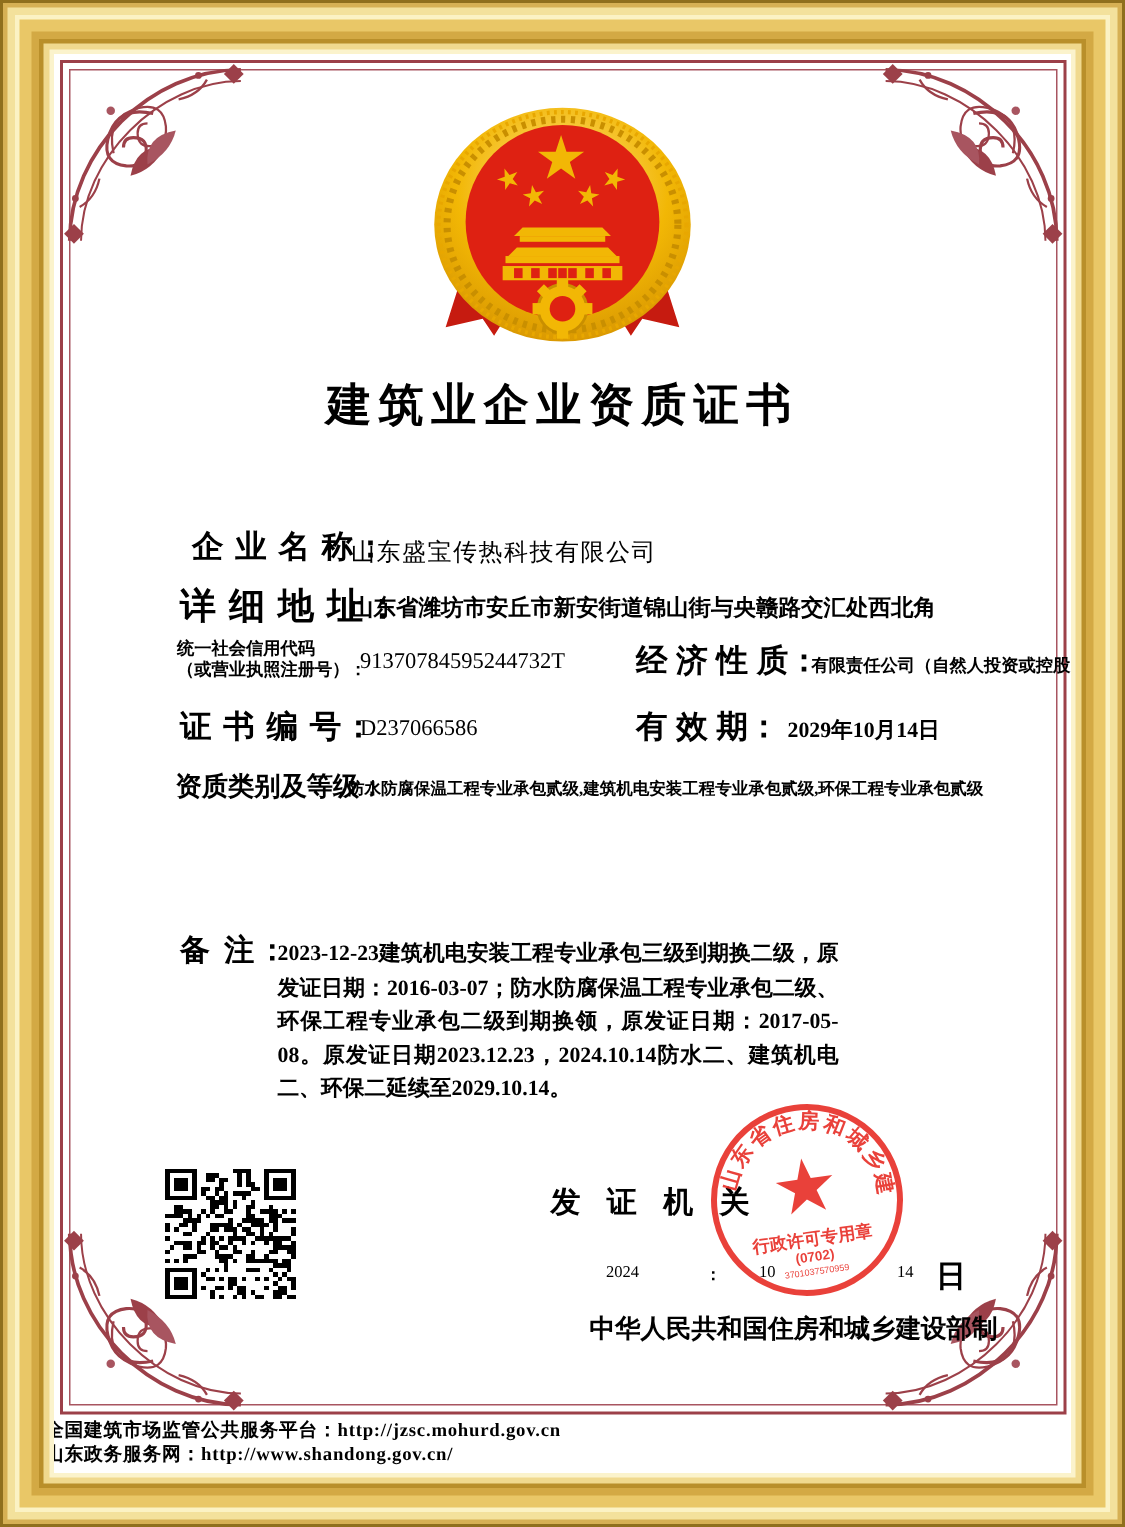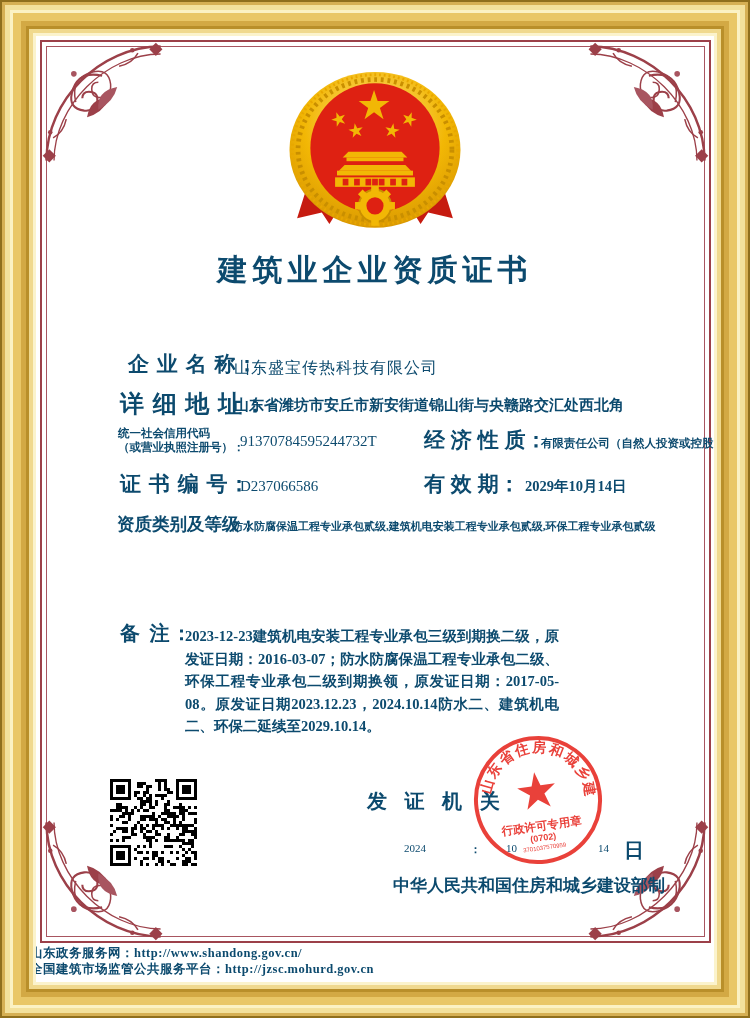--- a/index.html
+++ b/index.html
@@ -1,17 +1,17 @@
 <!DOCTYPE html>
 <html><head>
 <meta charset="utf-8">
 <style>
   html,body{margin:0;padding:0;background:#fff;}
   .page{position:relative;width:750px;height:1018px;overflow:hidden;
-        font-family:"Liberation Sans",sans-serif;color:#0c4a6e;}
+        font-family:"Liberation Sans",sans-serif;color:#000000;}
   
   .f{position:absolute;}
   .f0{inset:0;background:#8f6f1d;}
   .f1{inset:2px;background:#d6b054;}
   .f2{inset:5px;background:#f3e19c;}
   .f3{inset:10px;background:#fbf2c4;}
   .f4{inset:13px;background:#e9c767;}
   .f5{inset:21px;background:#d3a944;}
   .f6{inset:26px;background:#b98f2a;}
   .f7{inset:29px;background:#f0d98e;}
@@ -519,17 +519,17 @@
           <text x="66" y="96" font-size="11.5" font-weight="bold" text-anchor="middle" font-family="Liberation Sans, sans-serif">行政许可专用章</text>
           <text x="66" y="107" font-size="9" font-weight="bold" text-anchor="middle" font-family="Liberation Sans, sans-serif">(0702)</text>
           <text x="66" y="116" font-size="6" text-anchor="middle" font-family="Liberation Sans, sans-serif">3701037570959</text>
         </g>
       </svg>
     </div>
 
     <div class="ministry">中华人民共和国住房和城乡建设部制</div>
 
     <div class="footer">
+      <div>全国建筑市场监管公共服务平台：http://jzsc.mohurd.gov.cn</div>
       <div>山东政务服务网：http://www.shandong.gov.cn/</div>
-      <div>全国建筑市场监管公共服务平台：http://jzsc.mohurd.gov.cn</div>
     </div>
   </div>
 </div>
 
 </body></html>

